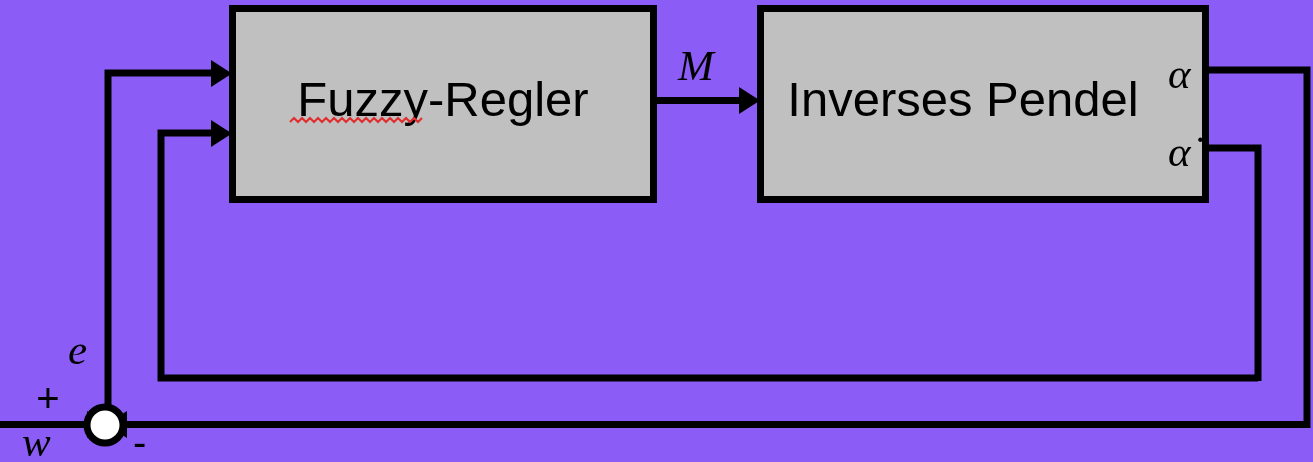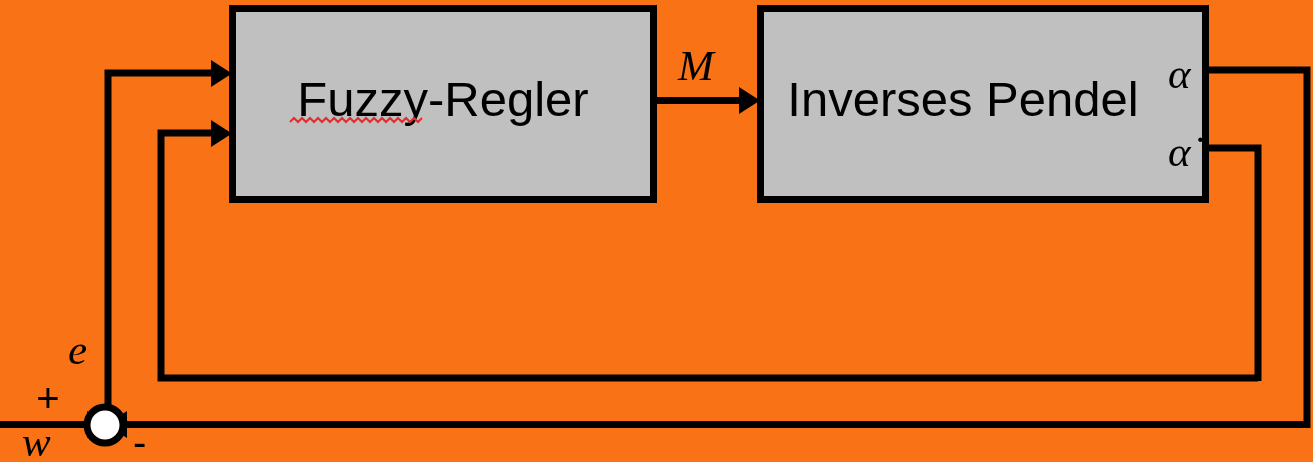--- a/index.html
+++ b/index.html
@@ -5,21 +5,21 @@
 <style>
   html, body {
     margin: 0;
     padding: 0;
     background: #ffffff;
   }
   #diagram-root {
     position: relative;
     width: 1313px;
     height: 462px;
-    background: #f97316;
+    background: #8b5cf6;
     overflow: hidden;
     font-family: "Liberation Sans", sans-serif;
   }
   svg.layer {
     position: absolute;
     top: 0;
     left: 0;
     width: 1313px;
     height: 462px;
     display: block;

